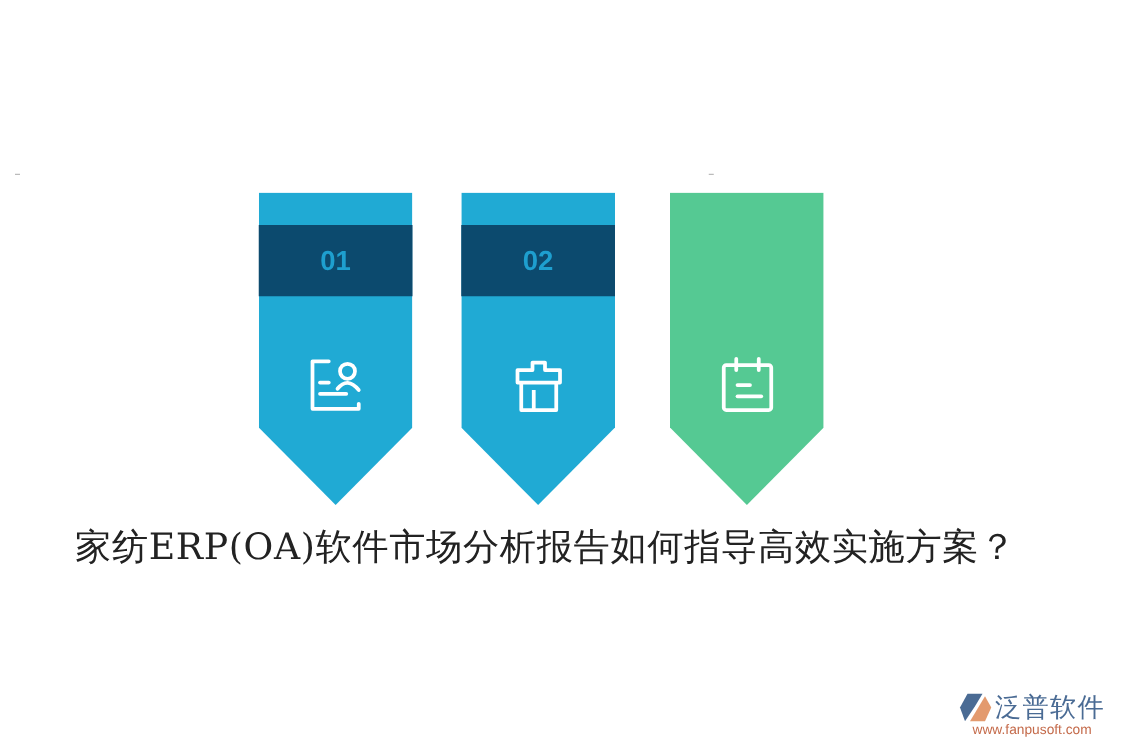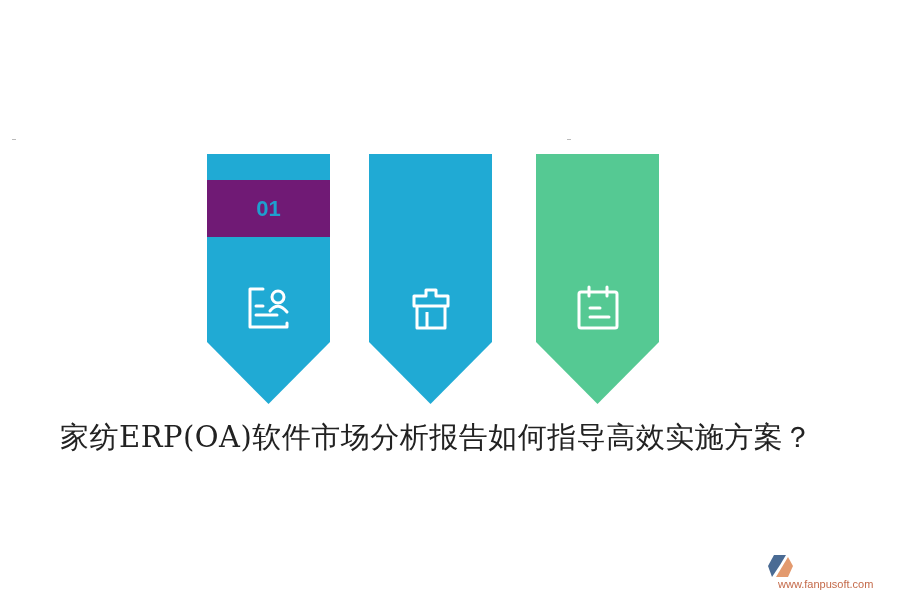--- a/index.html
+++ b/index.html
@@ -1,21 +1,21 @@
 <!DOCTYPE html>
 <html><head>
 <meta charset="utf-8">
 <style>
   html, body { margin: 0; padding: 0; }
   body { width: 900px; height: 600px; background: #ffffff; position: relative; overflow: hidden; font-family: "DejaVu Sans", sans-serif; }
   .dot { position: absolute; width: 4px; height: 1px; background: #bbbbbb; }
   .banner { position: absolute; top: 154px; width: 123px; height: 250px; }
   .banner .shape { position: absolute; left: 0; top: 0; width: 100%; height: 100%;
     clip-path: polygon(0 0, 100% 0, 100% 75.2%, 50% 100%, 0 75.2%); }
-  .banner .band { position: absolute; left: 0; top: 26px; width: 100%; height: 57px; background: #701a75;
+  .banner .band { position: absolute; left: 0; top: 26px; width: 100%; height: 57px; background: #0c4a6e;
     display: flex; align-items: center; justify-content: center; }
   .banner .num { font-family: "Liberation Sans", sans-serif; font-weight: bold; font-size: 22px; }
   .banner .icon { position: absolute; left: 50%; top: 130px; transform: translateX(-50%); width: 48px; height: 48px; }
   .title { position: absolute; left: 60px; top: 418px; font-family: "DejaVu Serif", serif; font-size: 29px; color: #222222; white-space: nowrap; letter-spacing: 0.5px; text-align: center; }
   .logo { position: absolute; left: 766px; top: 552px; width: 130px; height: 40px; }
   .logo .brand { position: absolute; left: 30px; top: 0; font-size: 21px; color: #4a6b94; font-family: "DejaVu Sans", sans-serif; letter-spacing: 1px; }
   .logo .url { position: absolute; left: 12px; top: 26px; font-size: 11px; color: #c46a4a; font-family: Liberation Sans, sans-serif; }
   .logo .mark { position: absolute; left: 0; top: 1px; width: 28px; height: 26px; }
 </style>
 </head>
@@ -33,20 +33,23 @@
     <path d="M18 5 H5 V43 H42 V39"></path>
     <line x1="11" y1="22" x2="18" y2="22"></line>
     <line x1="11" y1="31" x2="32" y2="31"></line>
     <circle cx="33" cy="13" r="6"></circle>
     <path d="M25 27 Q33 17 42 28"></path>
   </svg>
 </div>
 
 <div class="banner" style="left:369px;">
   <div class="shape" style="background:#20aad4;"></div>
+  <div class="band">
+    <span class="num" style="color:#1e9fcf;">02</span>
+  </div>
   <svg class="icon" viewBox="0 0 48 48" fill="none" stroke="#ffffff" stroke-width="3" stroke-linejoin="round">
     <path d="M19 6 H29 V12 H41 V22 H7 V12 H19 Z"></path>
     <path d="M10 22 V44 H38 V22"></path>
     <line x1="20" y1="28" x2="20" y2="44"></line>
   </svg>
 </div>
 
 <div class="banner" style="left:536px;">
   <div class="shape" style="background:#55c993;"></div>
   <svg class="icon" viewBox="0 0 48 48" fill="none" stroke="#ffffff" stroke-width="3" stroke-linecap="round" stroke-linejoin="round">
@@ -58,14 +61,15 @@
   </svg>
 </div>
 
 <div class="title">家纺ERP(OA)软件市场分析报告如何指导高效实施方案？</div>
 
 <div class="logo">
   <svg class="mark" viewBox="0 0 28 26">
     <path d="M8 2 L20 2 L14 12 L6 24 L2 13 Z" fill="#4a6b94"></path>
     <path d="M22 4 L27 13 L22 24 L10 24 Z" fill="#e39a6e"></path>
   </svg>
+  <span class="brand">泛普软件</span>
   <span class="url">www.fanpusoft.com</span>
 </div>
 
 </body></html>

